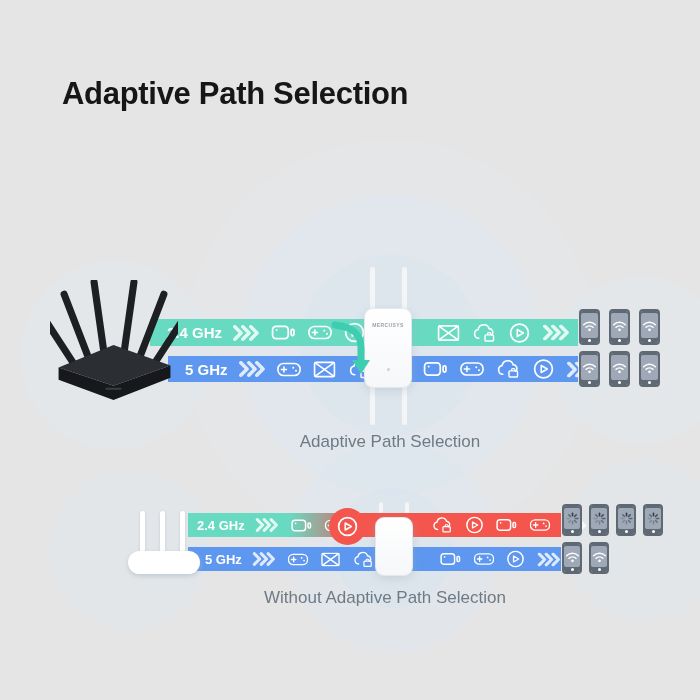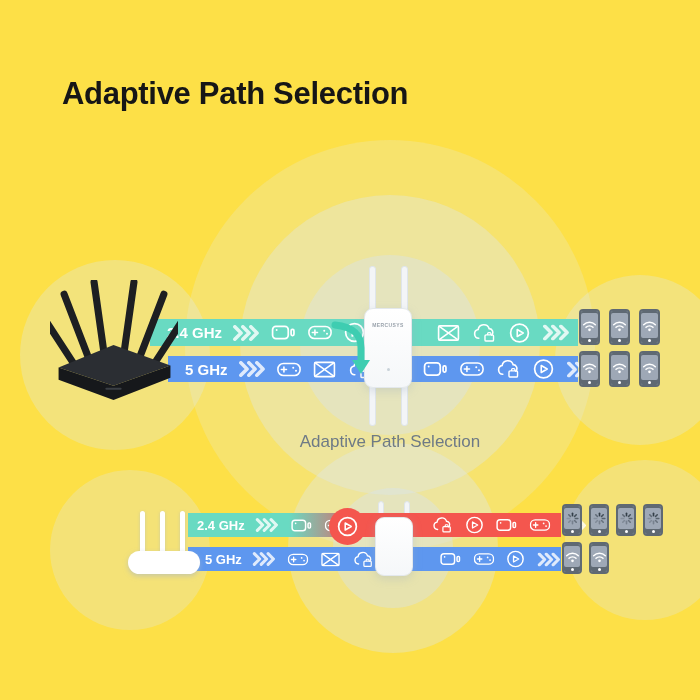--- a/index.html
+++ b/index.html
@@ -1,16 +1,16 @@
 <!DOCTYPE html>
 <html style="--teal_band: #69DAC2; --blue_band: #5E97EF; --red_band: #F4564E; --phone_frame: #5F6973; --phone_screen: #9EA8B6; --spinner: #2E3943; --caption_text: #6E7A86; --title_text: #161616; --body_text: #3F4448; --brand_text: #9AA3AC;"><head>
 <meta charset="utf-8">
 <style>
   html,body{margin:0;padding:0;background:#fff;}
-  .page{position:relative;width:700px;height:700px;background:#fde047;overflow:hidden;
+  .page{position:relative;width:700px;height:700px;background:#e5e5e5;overflow:hidden;
         font-family:"Liberation Sans", sans-serif;}
   
   .title{position:absolute;left:62px;top:55px;font-size:31px;font-weight:700;
          letter-spacing:-.3px;color:var(--title_text);}
   .subtitle{position:absolute;left:62px;top:106px;font-size:19px;line-height:23px;
             color:var(--body_text);}
   
   .ripple{position:absolute;border-radius:50%;}
   
   .band{position:absolute;display:flex;align-items:center;z-index:2;}
@@ -604,14 +604,15 @@
               <path d="M2,5.4 a10,10 0 0 1 14,0"></path>
               <path d="M4.8,8.6 a6,6 0 0 1 8.4,0"></path>
             </g>
             <circle cx="9" cy="11.6" r="1.6" fill="#fff"></circle>
           </svg>
         </span>
         <span class="homedot"></span>
       </div>
     </div>
 
+  <div class="caption cap-bottom">Without Adaptive Path Selection</div>
 
 </div>
 
 </body></html>

